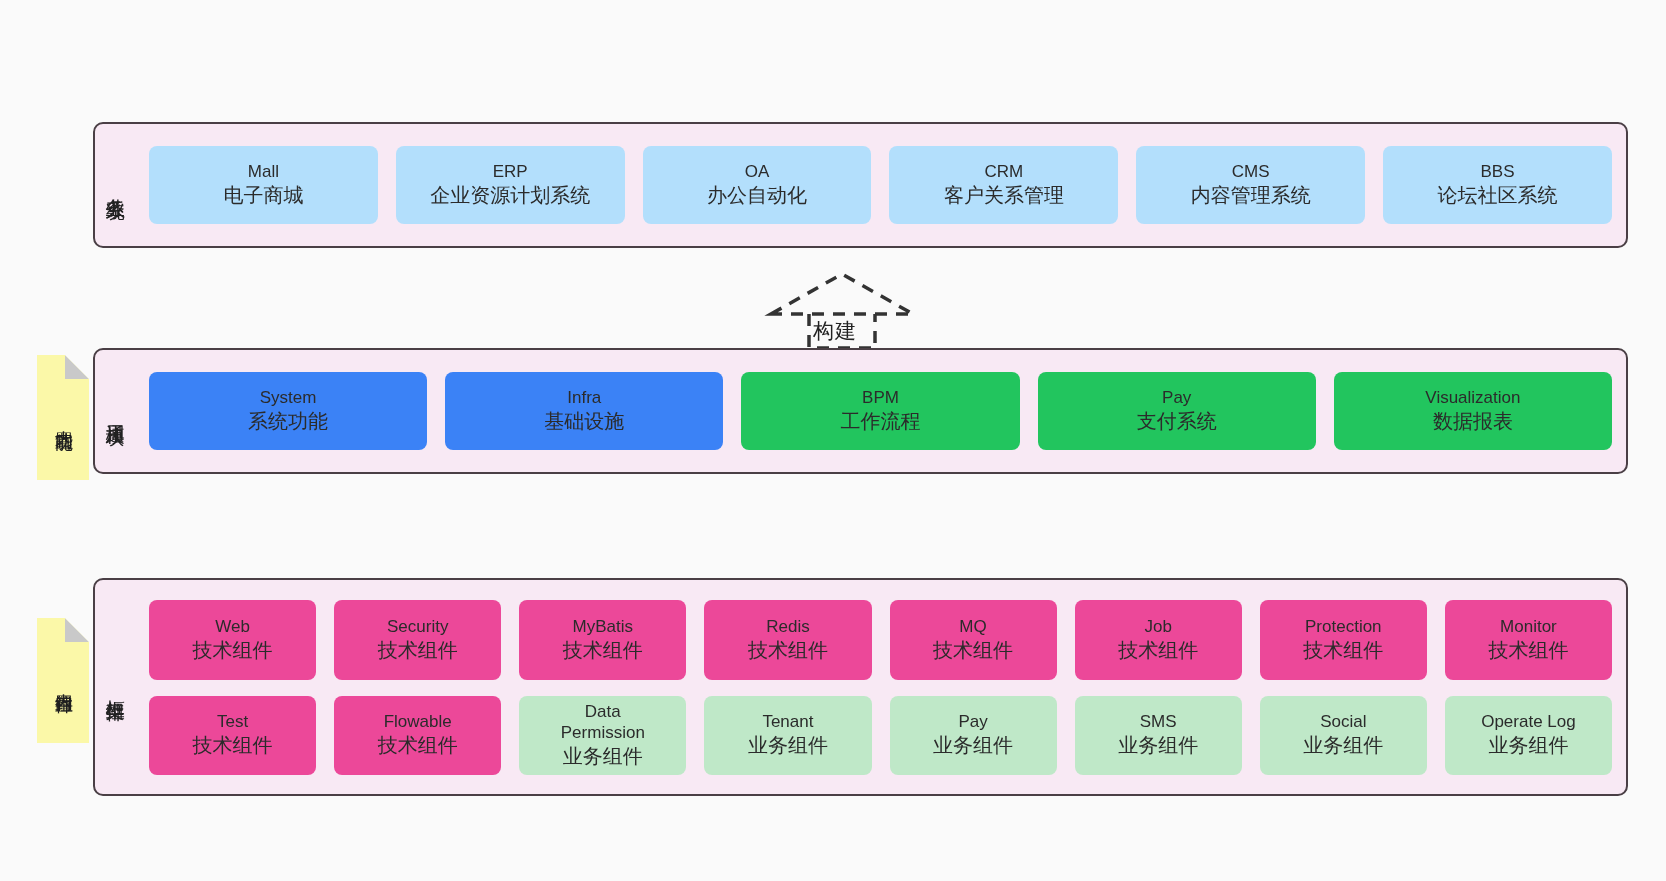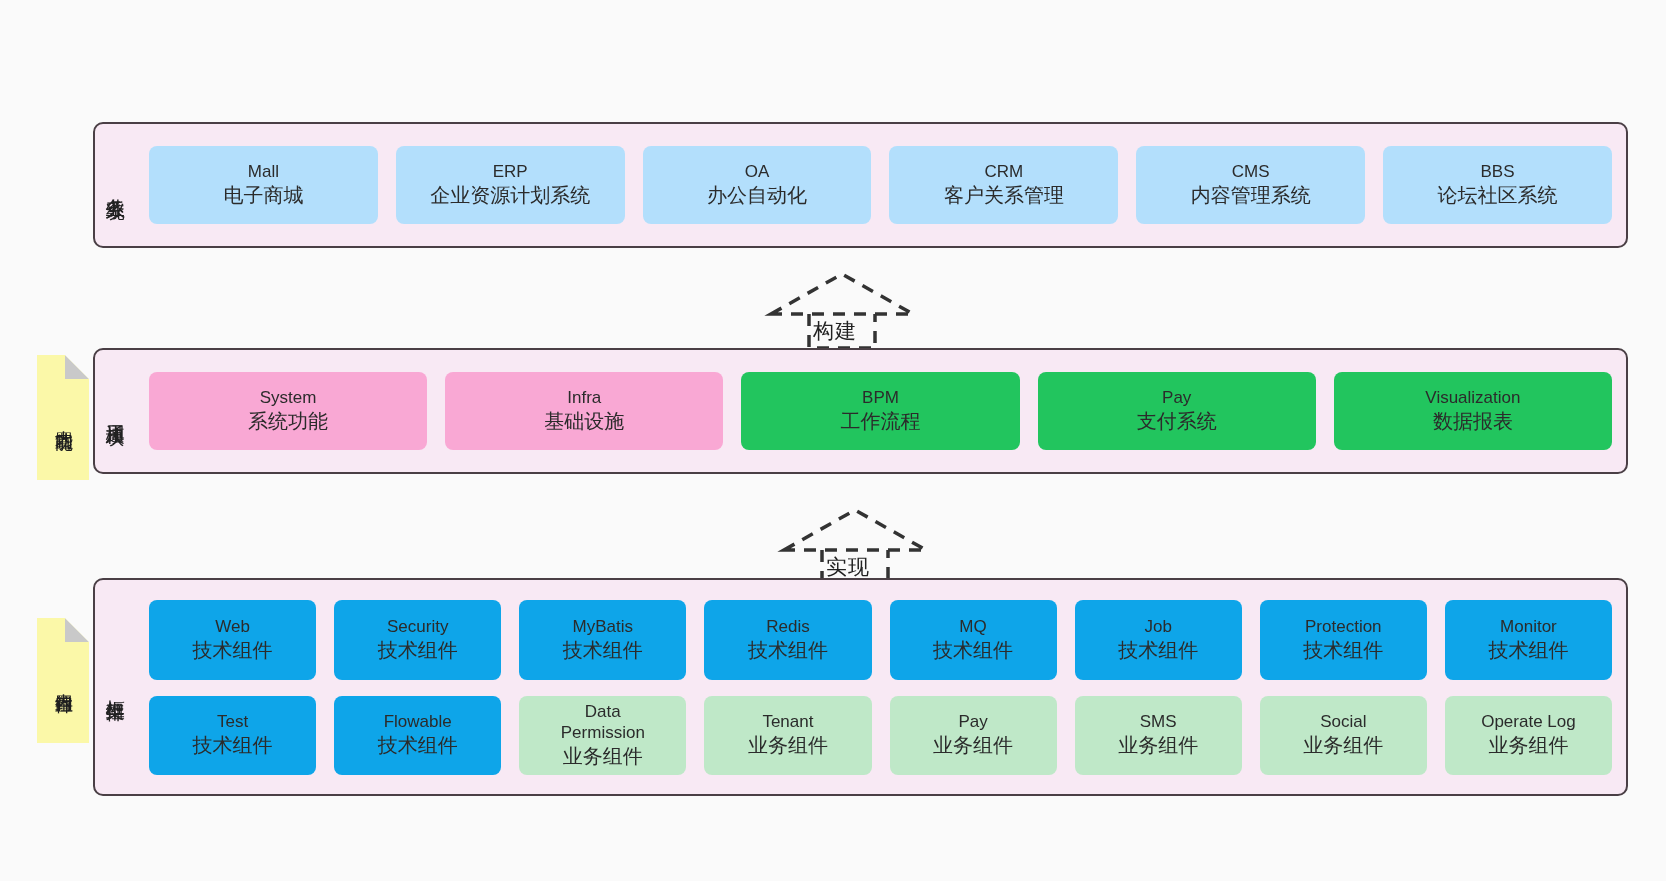--- a/index.html
+++ b/index.html
@@ -71,23 +71,23 @@
     justify-content: center;
     text-align: center;
     color: #2b2b2b;
     line-height: 1.22;
     padding: 6px 4px;
   }
   .card .t1 { font-size: 17px; }
   .card .t2 { font-size: 20px; }
 
   .c-blue      { background: #b3dffc; }
-  .c-red       { background: #f9a8d4; }
+  .c-red       { background: #3b82f6; }
   .c-pink      { background: #22c55e; }
-  .c-green     { background: #0ea5e9; }
+  .c-green     { background: #ec4899; }
   .c-greenlite { background: #bfe8c8; }
 
   
   .note {
     position: absolute;
     box-sizing: border-box;
     background: #fbf8a8;
     display: flex;
     align-items: center;
     justify-content: center;
@@ -197,27 +197,20 @@
           <span class="t2">支付系统</span>
         </div>
         <div class="card c-pink">
           <span class="t1">Visualization</span>
           <span class="t2">数据报表</span>
         </div>
       </div>
     </div>
   </div>
 
-  <div class="arrow" style="left:768px; top:498px; width:175px; height:88px;">
-    <svg width="175" height="88" viewBox="0 0 175 88" fill="none">
-      <path d="M16 52 L87 12 L158 52 Z" stroke="#333" stroke-width="3.5" stroke-dasharray="12 9" fill="#fafafa" stroke-linejoin="miter"></path>
-      <path d="M54 52 L54 86 L120 86 L120 52" stroke="#333" stroke-width="3.5" stroke-dasharray="12 9" fill="none"></path>
-    </svg>
-    <span class="arrow-label" style="left:58px; top:55px;">实现</span>
-  </div>
 
   <div class="note" style="left:37px; top:618px; width:52px; height:125px;">
     <span class="note-fold"></span>
     <span>内置组件</span>
   </div>
 
   <div class="layer" style="left:93px; top:578px; width:1535px; height:218px;">
     <div class="layer-caption">框架组件</div>
     <div class="layer-body">
 

